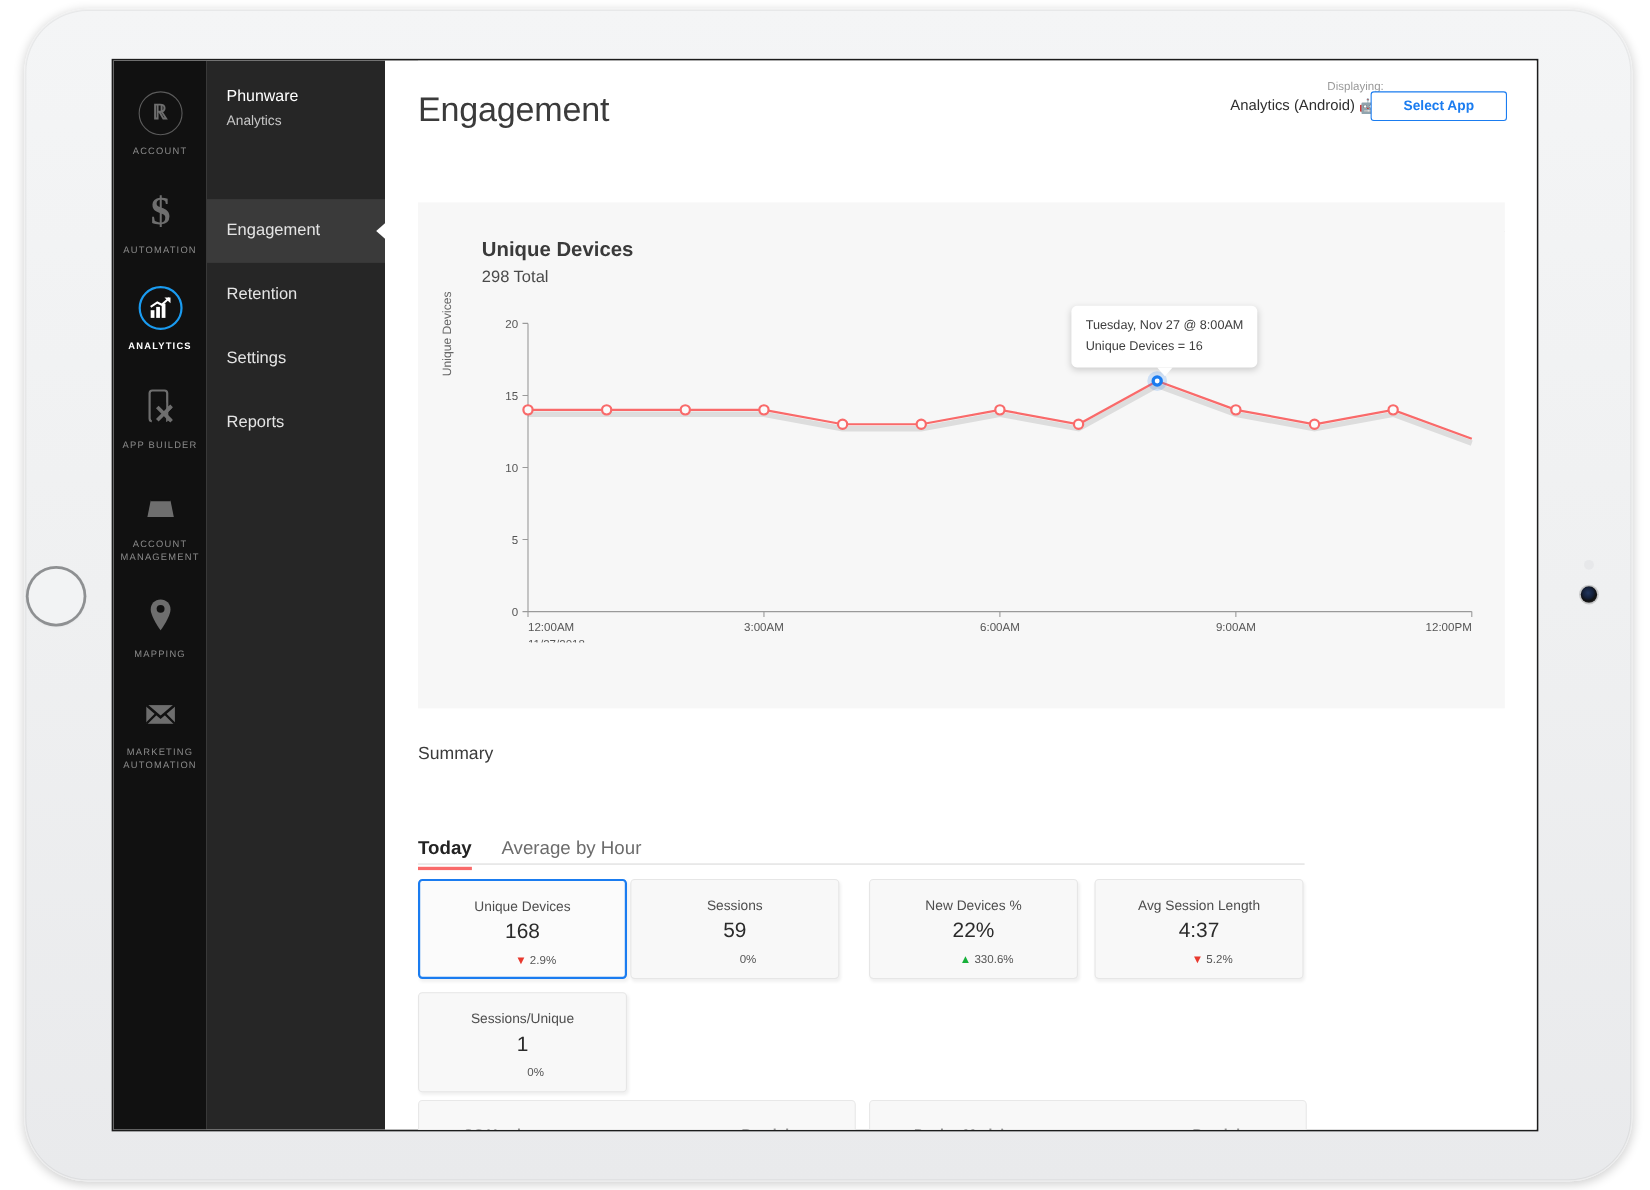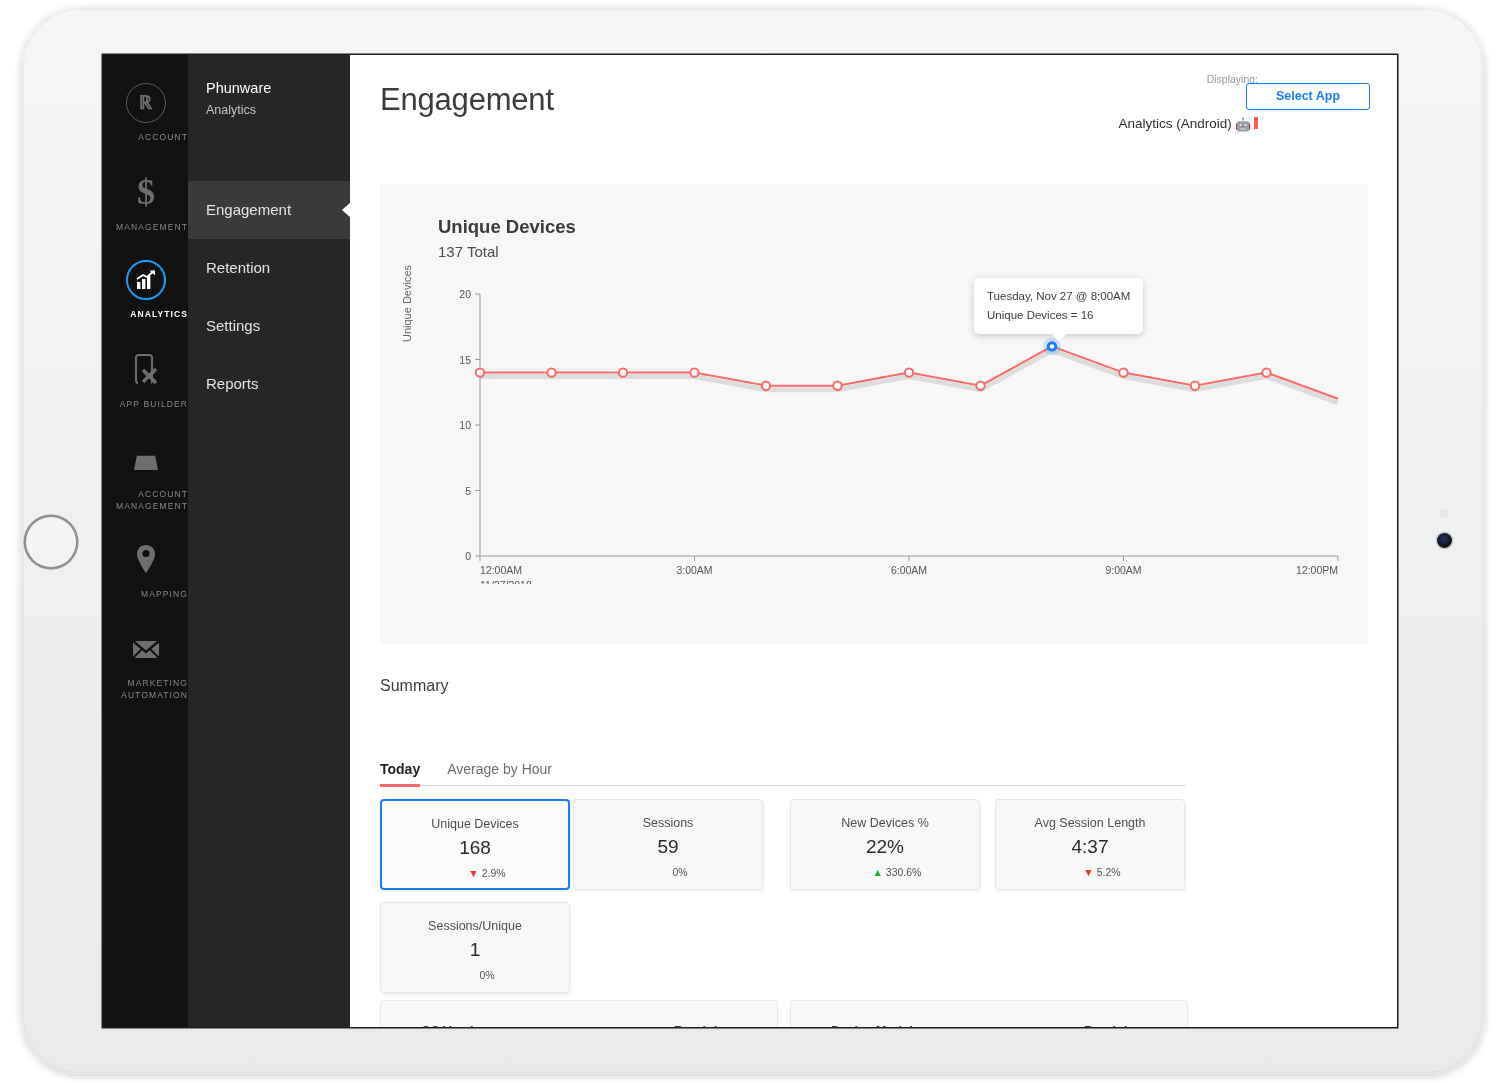--- a/index.html
+++ b/index.html
@@ -76,21 +76,20 @@
     cursor: pointer;
   }
   .rail-glyph { display:block; height: 46px; line-height: 46px; }
   .rail-label {
     display: block;
     font-size: 8.5px;
     letter-spacing: 1.1px;
     color: #8a8a8a;
     line-height: 11.5px;
     margin-top: 3px;
-    text-align: right;
   }
   .rail-item.active .rail-label { color: #ffffff; font-weight: 600; }
 
   .acct-ring {
     display:inline-block; width: 40px; height: 40px; border-radius: 50%;
     border: 1.6px solid #5b5b5b; position: relative;
   }
   .acct-ring span {
     position:absolute; left:0; right:0; top:8px;
     font-size: 19px; color:#6e6e6e; font-family:"Liberation Serif", serif; font-weight:700;
@@ -136,42 +135,42 @@
     overflow: hidden;
   }
 
   .page-title {
     position: absolute; left: 30px; top: 27px;
     font-size: 31px; color: #3b3b3b; font-weight: 400; letter-spacing: -0.2px;
   }
 
   .displaying-wrap { position: absolute; right: 139px; top: 17px; text-align: right; }
   .displaying-label { font-size: 10.5px; color: #9a9a9a; line-height: 14px; }
-  .displaying-value { font-size: 13.5px; color: #2e2e2e; line-height: 19px; white-space: nowrap; margin-top: 28px; }
+  .displaying-value { font-size: 13.5px; color: #2e2e2e; line-height: 19px; white-space: nowrap; }
   .android-glyph { color:#9ccc4f; font-size: 13px; margin-left: 4px; vertical-align: -1px;}
   .red-bar { display:inline-block; width:4px; height:12px; background:#ff5a52; vertical-align:-1px; margin-left:2px; }
 
   .select-app {
     position: absolute; right: 27px; top: 28px;
     width: 124px; height: 27px;
     border: 1.6px solid #1a7cf0; border-radius: 3px;
     color: #1a7cf0; background: #ffffff;
     font-size: 12.5px; font-weight: 700;
     line-height: 24px; text-align: center;
     cursor: pointer;
     font-family: "Liberation Sans", sans-serif;
   }
 
   .tabs {
     position: absolute; left: 30px; top: 130px;
     width: 988px; height: 26px;
     border-bottom: 1.5px solid #d9d9d9;
   }
   .tab {
-    float: left; font-size: 14px; color: #6c6c6c;
+    float: left; font-size: 17px; color: #6c6c6c;
     padding: 0 0 8px 0; margin-right: 27px; cursor: pointer;
     position: relative;
   }
   .tab.active { color: #232323; font-weight: 700; }
   .tab.active:after {
     content:""; position:absolute; left:0; right:0; bottom:-1.5px; height: 2.5px;
     background: #1a7cf0;
   }
   .tab.red-underline.active:after { background: #f96a6a; }
   .cal-icon { float:left; margin-top: -1px; }
@@ -264,21 +263,21 @@
         </span>
         <span class="rail-label">ACCOUNT</span>
       </div>
 
       <div class="rail-item" style="top:118px">
         <span class="rail-glyph">
           <svg width="26" height="40" viewBox="0 0 26 40" style="vertical-align:-12px">
             <text x="13" y="31" text-anchor="middle" font-family="Liberation Serif, serif" font-size="36" font-weight="700" fill="#6e6e6e">$</text>
           </svg>
         </span>
-        <span class="rail-label">MANAGEMENT</span>
+        <span class="rail-label">AUTOMATION</span>
       </div>
 
       <div class="rail-item active" style="top:205px">
         <span class="rail-glyph">
           <span class="analytics-ring">
             <svg width="24" height="24" viewBox="0 0 24 24" style="margin-top:6px">
               <rect x="3" y="14" width="3.4" height="7" fill="#fff"></rect>
               <rect x="8" y="11" width="3.4" height="10" fill="#fff"></rect>
               <rect x="13" y="8" width="3.4" height="13" fill="#fff"></rect>
               <path d="M3 11 L9 7 L13 9 L20 3" stroke="#fff" stroke-width="1.8" fill="none"></path>
@@ -381,21 +380,21 @@
             <rect x="9.4" y="7" width="1.6" height="1.6" fill="#8d8d8d"></rect>
             <rect x="3" y="10" width="1.6" height="1.6" fill="#8d8d8d"></rect>
             <rect x="6.2" y="10" width="1.6" height="1.6" fill="#8d8d8d"></rect>
             <rect x="9.4" y="10" width="1.6" height="1.6" fill="#8d8d8d"></rect>
           </svg>
         </div>
       </div>
 
       <div class="chart-card">
         <div class="chart-title">Unique Devices</div>
-        <div class="chart-sub">137 Total</div>
+        <div class="chart-sub">298 Total</div>
 
         <div class="axis-ylabel">Unique Devices</div>
 
         <div class="plot">
           <svg id="chart-svg" width="910" height="300" viewBox="0 0 910 300">
               <line x1="42" y1="10" x2="42" y2="272" stroke="#9a9a9a" stroke-width="1"></line>
               <line x1="42" y1="272" x2="900" y2="272" stroke="#9a9a9a" stroke-width="1"></line>
               <line x1="37" y1="272" x2="42" y2="272" stroke="#9a9a9a" stroke-width="1"></line>
               <text x="33" y="276" text-anchor="end" font-size="10.5" fill="#555" font-family="Liberation Sans, sans-serif">0</text>
               <line x1="37" y1="206.5" x2="42" y2="206.5" stroke="#9a9a9a" stroke-width="1"></line>

